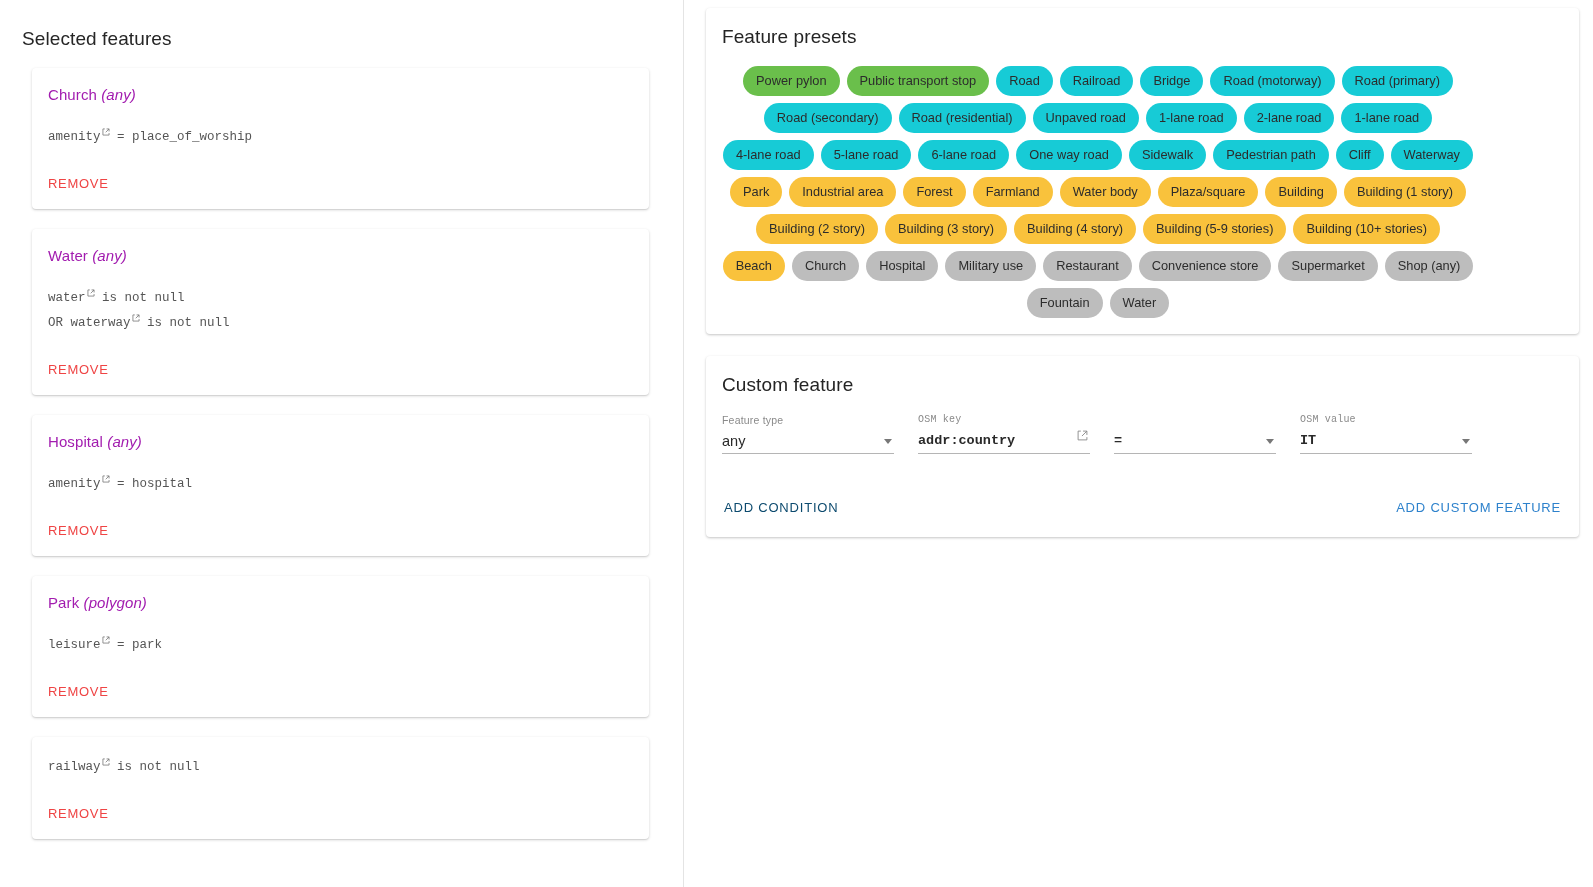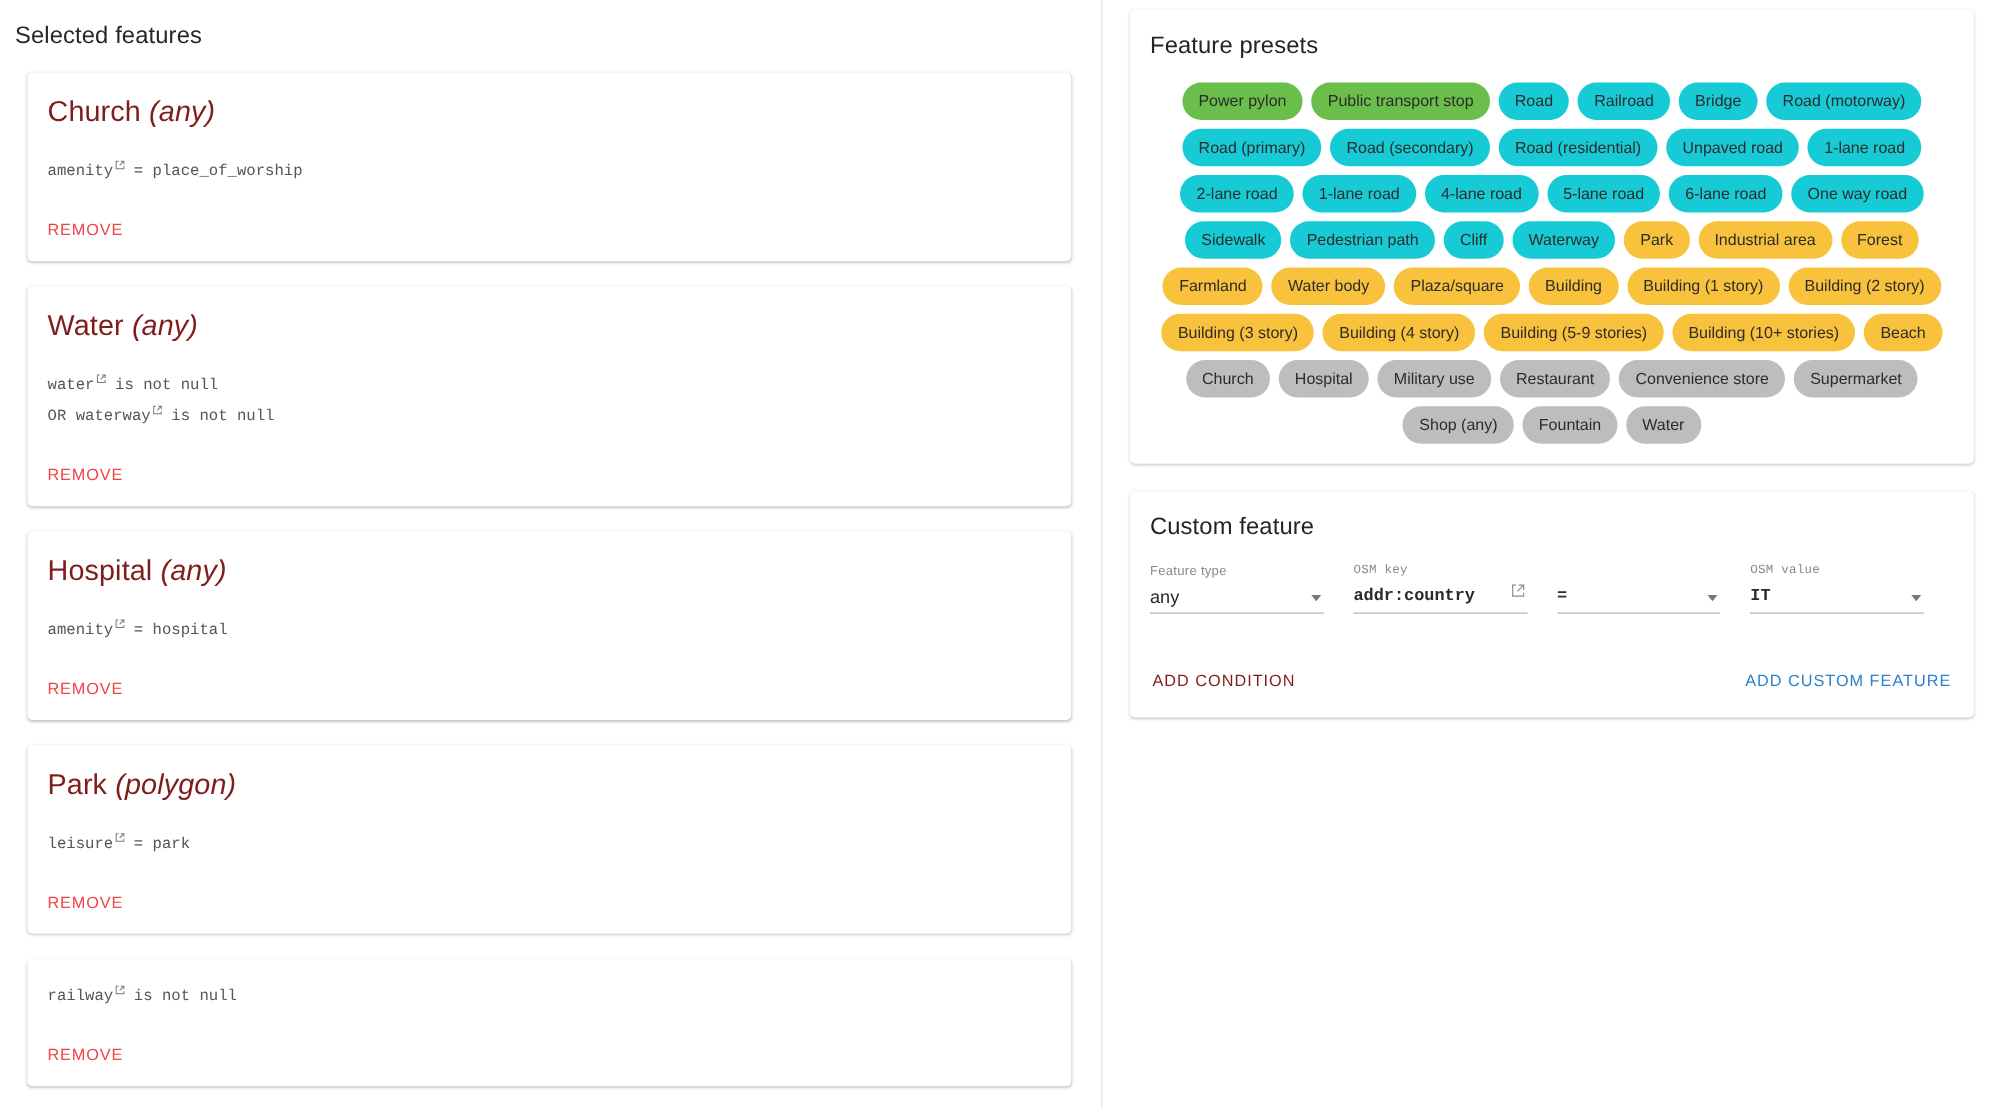--- a/index.html
+++ b/index.html
@@ -12,24 +12,24 @@
   }
   .app {
     position: relative;
     width: 1593px; height: 887px;
     display: flex;
     overflow: hidden;
   }
 
   
   .left-pane {
-    width: 882px;
+    width: 684px;
     height: 887px;
     border-right: 1px solid #e4e4e4;
-    padding: 0;
+    padding: 10px;
     overflow: hidden;
     position: relative;
   }
   .pane-title {
     font-size: 19px;
     color: #262626;
     font-weight: 400;
     padding: 18px 0 0 12px;
     letter-spacing: .1px;
   }
@@ -38,22 +38,22 @@
   }
   .feature-card {
     background: #fff;
     border-radius: 4px;
     box-shadow: 0 1px 3px rgba(0,0,0,.17), 0 1px 1px rgba(0,0,0,.07);
     margin-bottom: 20px;
     padding: 18px 16px 10px 16px;
     position: relative;
   }
   .card-title {
-    font-size: 23px;
-    color: #7f1d1d;
+    font-size: 15px;
+    color: #a21caf;
     font-weight: 400;
     margin: 0 0 22px 0;
     letter-spacing: .1px;
   }
   .card-title .ftype {
     font-style: italic;
     font-weight: 400;
   }
   .cond-list { margin-bottom: 22px; }
   .cond {
@@ -204,21 +204,21 @@
   .txt-btn {
     background: none;
     border: none;
     font-family: "Liberation Sans", sans-serif;
     font-size: 13px;
     letter-spacing: .8px;
     font-weight: 500;
     cursor: pointer;
     padding: 4px 0;
   }
-  .txt-btn.dark { color: #7f1d1d; }
+  .txt-btn.dark { color: #0c4a6e; }
   .txt-btn.blue { color: #2e82cc; }
 </style>
 </head>
 <body>
 
 <div class="app">
 
   <div class="left-pane">
     <div class="pane-title">Selected features</div>
     <div class="cards" id="cards-container">

